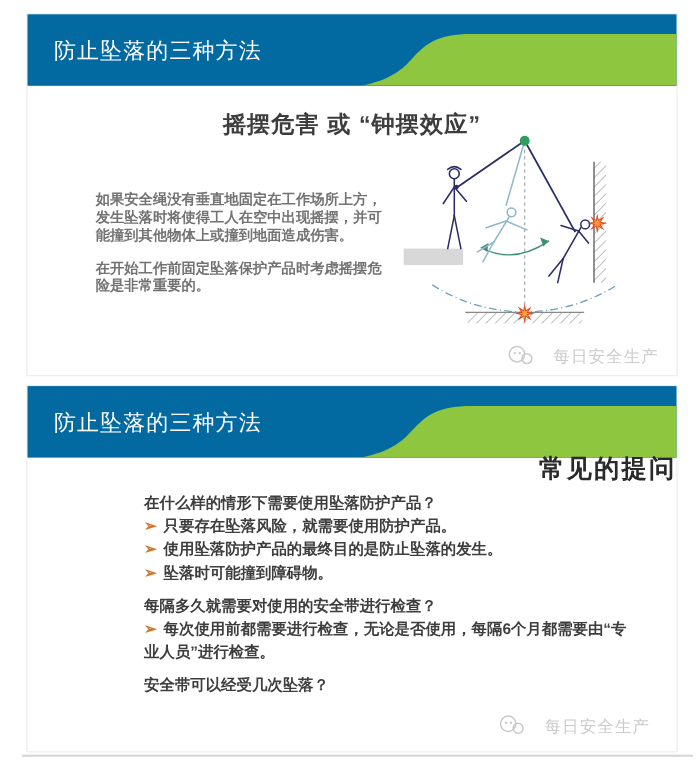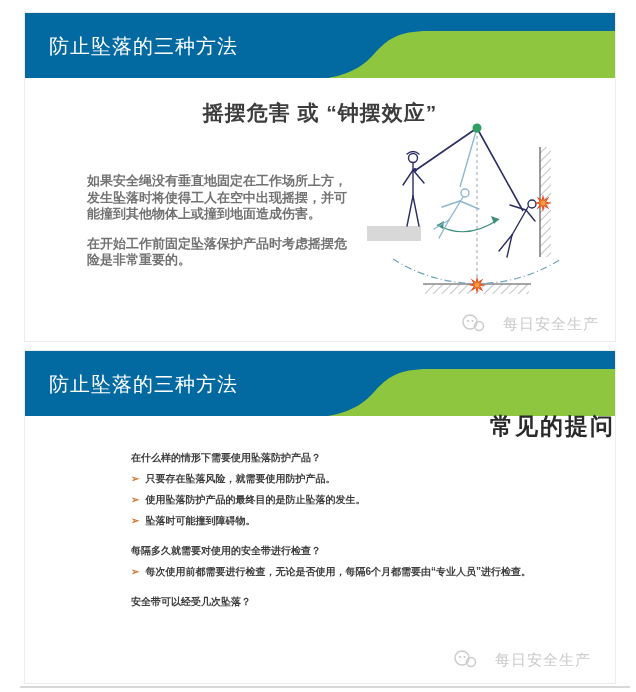--- a/index.html
+++ b/index.html
@@ -45,21 +45,21 @@
   #card1 .watermark { right:16px; bottom:7px; }
   #card2 .watermark { right:24px; bottom:13px; }
   .watermark svg { display:block; }
 
   .slide2-title {
     position:absolute; top:60px; left:0; width:100%; text-align:right;
     font-size:23px; font-weight:bold; color:#2a2a2a; letter-spacing:2px;
   }
   .qa {
     position:absolute; left:106px; top:96px; width:452px;
-    font-size:10px; font-weight:bold; color:#3e3e3e; line-height:21px;
+    font-size:14px; font-weight:bold; color:#3e3e3e; line-height:21px;
   }
   .qa-section { margin-bottom:9px; }
   .bullet-line .arrow { color:#d4752e; margin-right:6px; }
 
   .next-card-edge {
     position:absolute; left:20px; top:686px; width:610px; height:0;
     border-top:2px solid #d8d8d8;
   }
 </style>
 </head>

